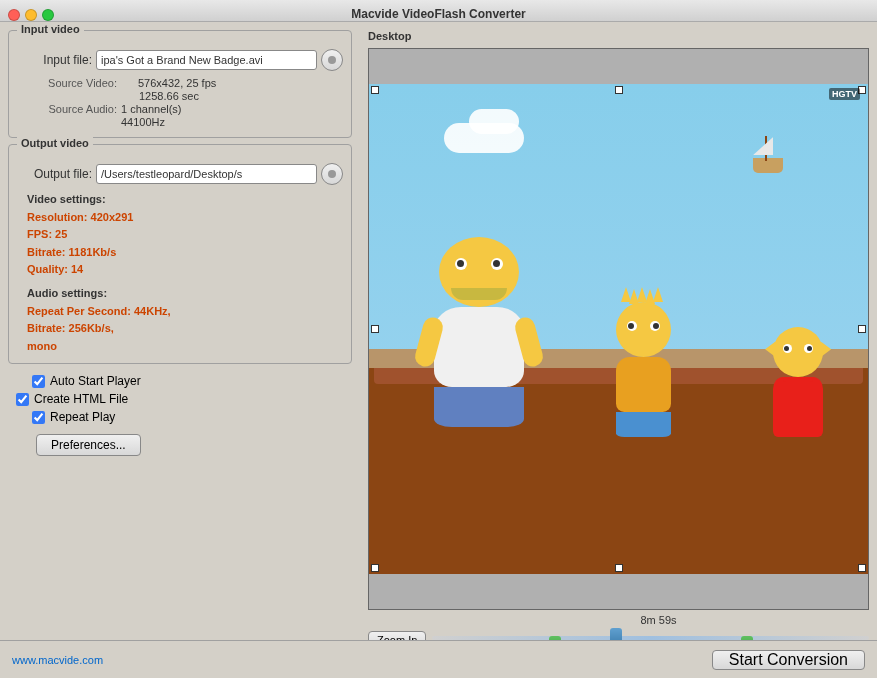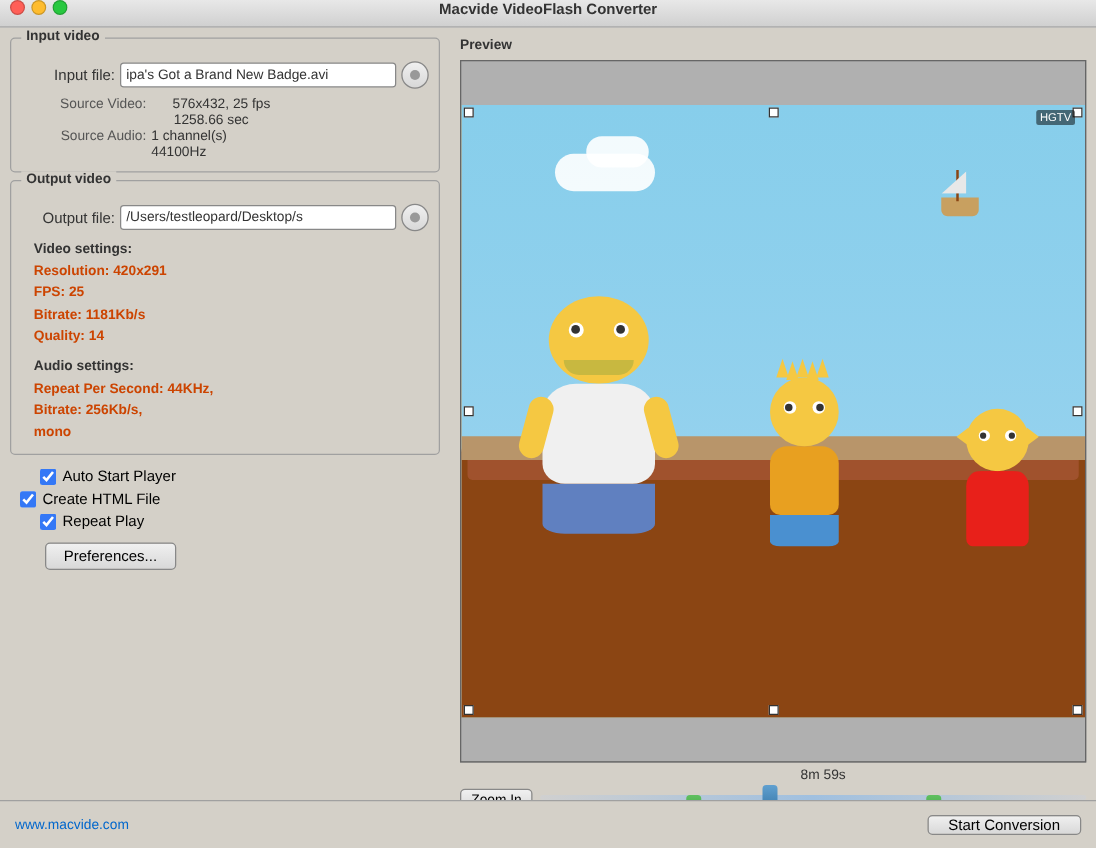--- a/index.html
+++ b/index.html
@@ -10,21 +10,21 @@
       background: #c8c8c8;
       width: 877px;
       height: 678px;
       overflow: hidden;
     }
 
     .title-bar {
       background: linear-gradient(to bottom, #e8e8e8, #d0d0d0);
       height: 22px;
       display: flex;
-      align-items: flex-start;
+      align-items: flex-end;
       justify-content: center;
       border-bottom: 1px solid #aaa;
       position: relative;
     }
 
     .title-bar-title {
       font-size: 12px;
       font-weight: bold;
       color: #333;
     }
@@ -234,20 +234,21 @@
 
     .watermark {
       position: absolute;
       top: 4px;
       right: 8px;
       font-size: 9px;
       color: white;
       background: rgba(0,0,0,0.5);
       padding: 1px 3px;
       border-radius: 2px;
+      font-weight: bold;
     }
 
     
     .timeline-area {
       display: flex;
       flex-direction: column;
       gap: 2px;
       flex-shrink: 0;
     }
 
@@ -336,21 +337,21 @@
       font-size: 11px;
       color: #333;
       padding: 0 6px;
     }
 
     .start-conversion-btn {
       border: 1px solid #888;
       border-radius: 4px;
       background: linear-gradient(to bottom, #f0f0f0, #d8d8d8);
       padding: 0 16px;
-      font-size: 12px;
+      font-size: 16px;
       cursor: pointer;
     }
 
     .bottom-left-link {
       color: #0066cc;
       font-size: 11px;
       text-decoration: none;
     }
 
     .section-content {
@@ -461,21 +462,21 @@
       </div>
       <button class="pref-btn">Preferences...</button>
     </div>
 
     <div style="flex:1; display:flex; align-items:flex-end; padding:4px 8px;">
       <a href="#" class="bottom-left-link">www.macvide.com</a>
     </div>
   </div>
 
   <div class="right-panel">
-    <span class="preview-label">Preview</span>
+    <span class="preview-label">Desktop</span>
 
     <div class="preview-container">
       <div class="preview-top-bar"></div>
 
       <div class="preview-image-area">
 
         <div style="position:absolute;inset:0;background:linear-gradient(180deg,#87ceeb 0%,#9ed4f0 100%);"></div>
 
         <div style="position:absolute;top:8%;left:15%;width:80px;height:30px;background:white;border-radius:20px;opacity:0.9;"></div>
         <div style="position:absolute;top:5%;left:20%;width:50px;height:25px;background:white;border-radius:15px;opacity:0.9;"></div>

